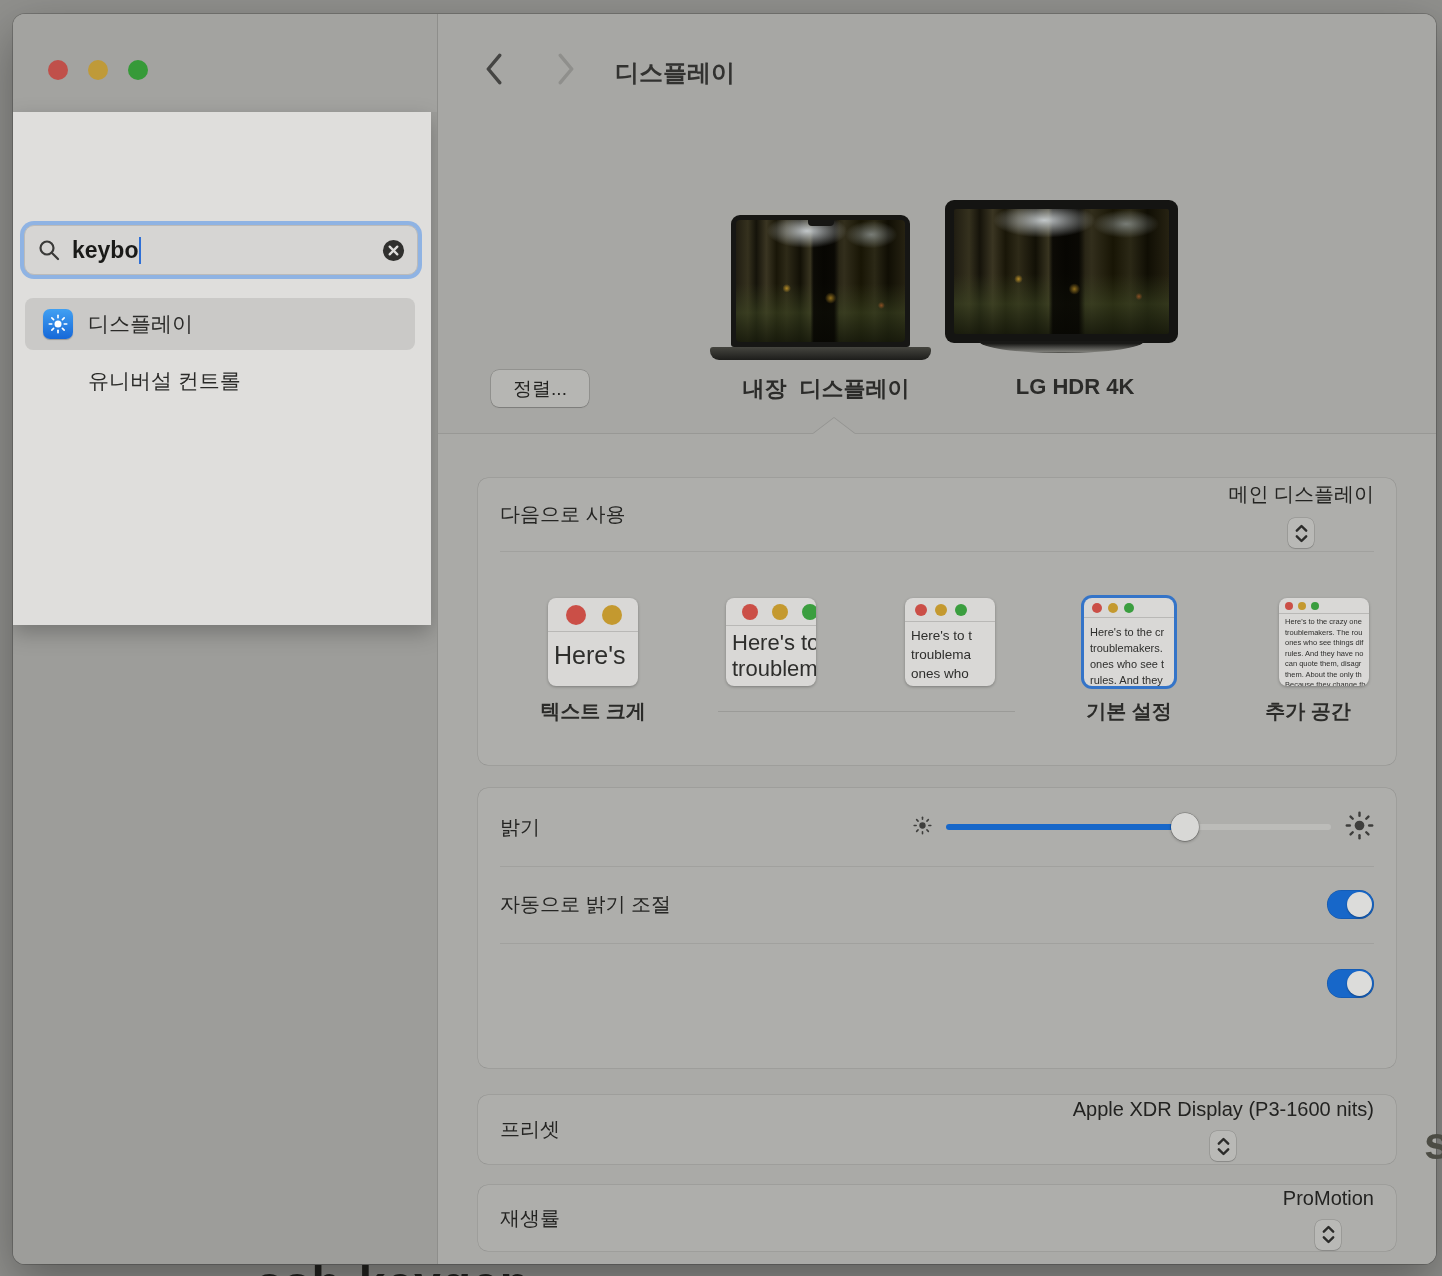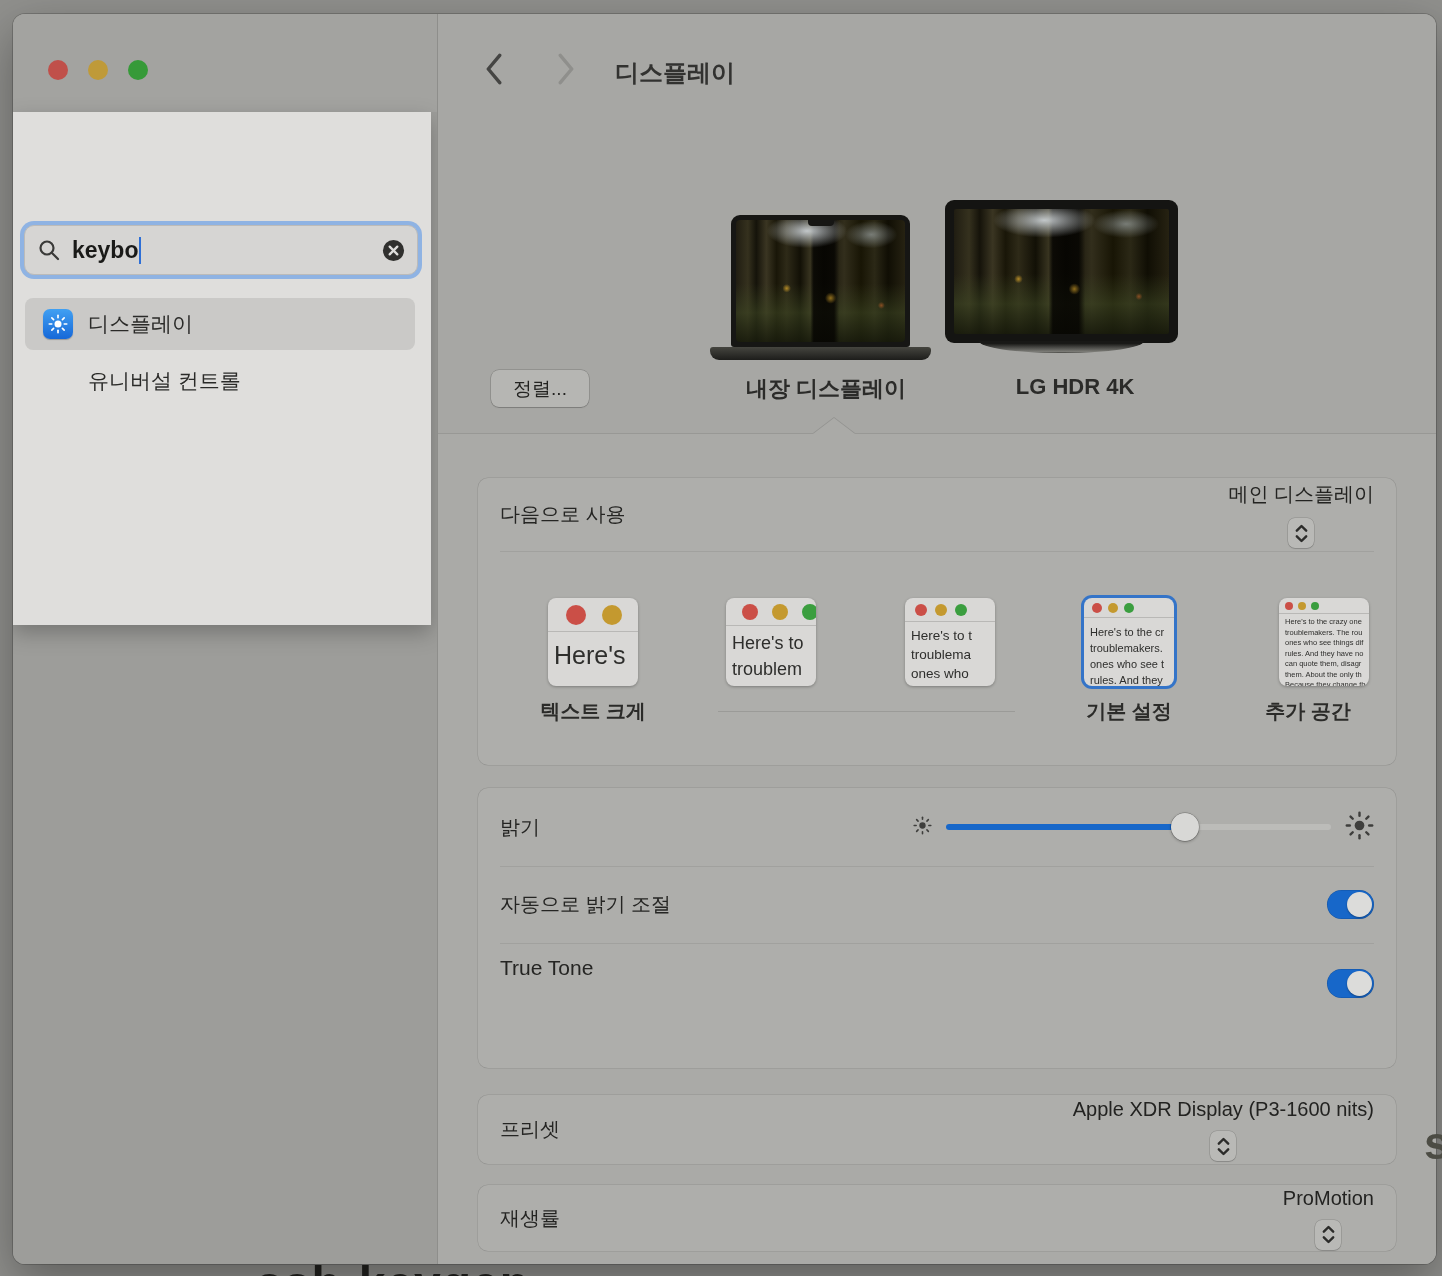--- a/index.html
+++ b/index.html
@@ -81,21 +81,21 @@
   .laptop-base { position:absolute; left:272px; top:333px; width:221px; height:13px;
     background:linear-gradient(180deg,#45453f,#1d1d1b); border-radius:3px 3px 9px 9px; }
   .monitor { position:absolute; left:507px; top:186px; width:233px; height:143px;
     background:#141412; border-radius:9px; padding:9px; cursor:pointer; }
   .monitor .panel { width:100%; height:100%; border-radius:2px; overflow:hidden; position:relative; }
   .monitor-stand { position:absolute; left:541px; top:327px; width:165px; height:12px;
     border-radius:0 0 80px 80px / 0 0 12px 12px;
     background:linear-gradient(180deg,#181816 20%,#7d7d78 90%,#3a3a36); }
   .disp-label { position:absolute; top:360px; width:240px; text-align:center;
     font-size:22px; font-weight:700; color:#2b2b29; }
-  .disp-label.internal { left:268px; }
+  .disp-label.internal { left:268px;font-family:Liberation Mono, monospace; }
   .disp-label.external { left:517px; }
   .arrange-btn { position:absolute; left:53px; top:356px; width:98px; height:37px;
     border-radius:8px; border:none; background:#b6b6b3; color:#232321; font-size:19px;
     font-family:inherit; box-shadow:0 0 0 .5px rgba(0,0,0,.25),0 1px 1px rgba(0,0,0,.15); cursor:pointer; }
 
   .section-sep { position:absolute; left:0; top:419px; width:100%; height:1px; background:#989895; }
   .sel-caret { position:absolute; left:375px; top:404px; width:0; height:0;
     border-left:21px solid transparent; border-right:21px solid transparent;
     border-bottom:16px solid #aaaaa7; filter:drop-shadow(0 -1px 0 rgba(0,0,0,.12)); }
 
@@ -125,21 +125,21 @@
   .dot { border-radius:50%; flex:0 0 auto; }
   .d-r { background:#cb4f47; } .d-y { background:#c4992f; } .d-g { background:#3b9e3f; }
   .ts-body { padding:4px 0 0 6px; color:#2e2e2c; white-space:nowrap; overflow:hidden; }
   .ts-1 { left:70px; } .ts-2 { left:248px; } .ts-3 { left:427px; } .ts-4 { left:606px; } .ts-5 { left:785px;margin-left:16px; }
   .ts-1 .ts-head { height:34px; padding-left:18px; gap:16px; } .ts-1 .dot { width:20px; height:20px; }
   .ts-2 .ts-head { height:28px; padding-left:16px; gap:14px; } .ts-2 .dot { width:16px; height:16px; }
   .ts-3 .ts-head { height:24px; padding-left:10px; gap:8px; }  .ts-3 .dot { width:12px; height:12px; }
   .ts-4 .ts-head { height:20px; padding-left:8px; gap:6px; }   .ts-4 .dot { width:10px; height:10px; }
   .ts-5 .ts-head { height:16px; padding-left:6px; gap:5px; }   .ts-5 .dot { width:8px; height:8px; }
   .ts-1 .ts-body { font-size:25px; line-height:38px; }
-  .ts-2 .ts-body { font-size:18px; line-height:26px; }
+  .ts-2 .ts-body { font-size:22px; line-height:26px; }
   .ts-3 .ts-body { font-size:13.5px; line-height:19px; }
   .ts-4 .ts-body { font-size:11px; line-height:16px; padding-top:6px; }
   .ts-5 .ts-body { font-size:7.5px; line-height:10.5px; padding-top:3px; }
   .ts-label { position:absolute; top:220px; width:150px; text-align:center;
     font-size:20px; font-weight:700; color:#2b2b29; }
   .tsl-1 { left:40px; } .tsl-4 { left:576px; } .tsl-5 { left:755px; }
   .range-line { position:absolute; left:240px; top:233px; width:297px; height:1px; background:#9b9b98; }
 
   
   .slider-group { display:flex; align-items:center; gap:14px; }
@@ -382,21 +382,20 @@
         </div>
         <div class="h-sep" style="top:78px"></div>
         <div class="row r-a">
           <span class="row-label">자동으로 밝기 조절</span>
           <span class="toggle on">
               <span class="knob"></span>
             </span>
         </div>
         <div class="h-sep" style="top:155px"></div>
         <div class="tt-block">
-          <div class="tt-title">True Tone</div>
         </div>
         <span class="toggle tt-toggle on">
             <span class="knob"></span>
           </span>
       </div>
 
       <div class="card card-3">
         <div class="row r-p">
           <span class="row-label">프리셋</span>
           <span class="row-value">

